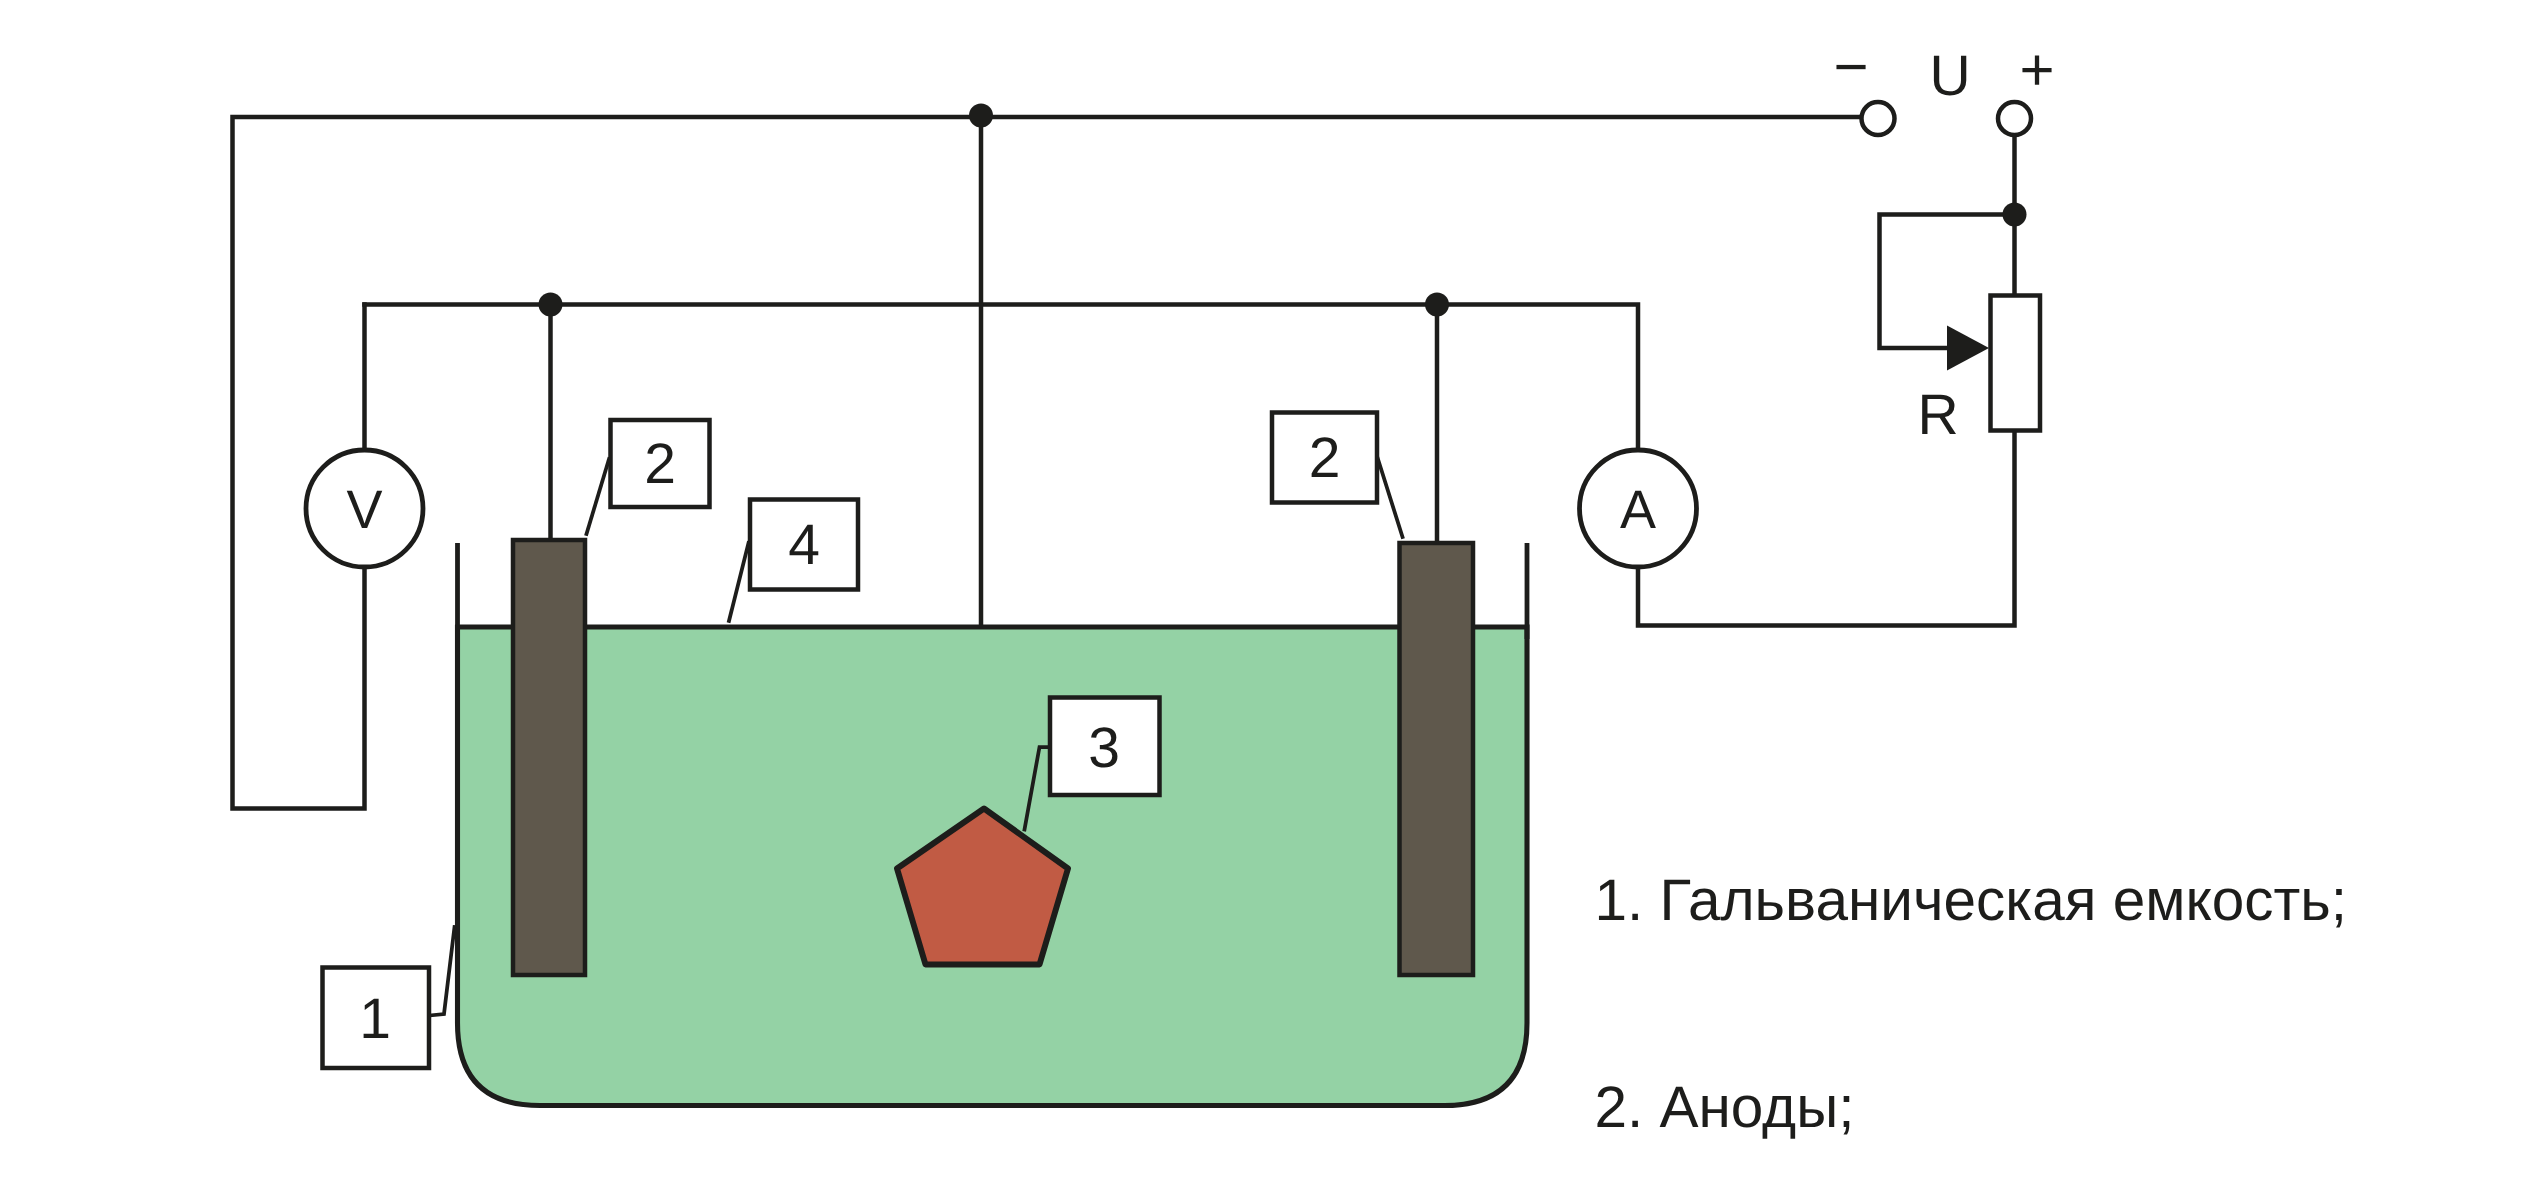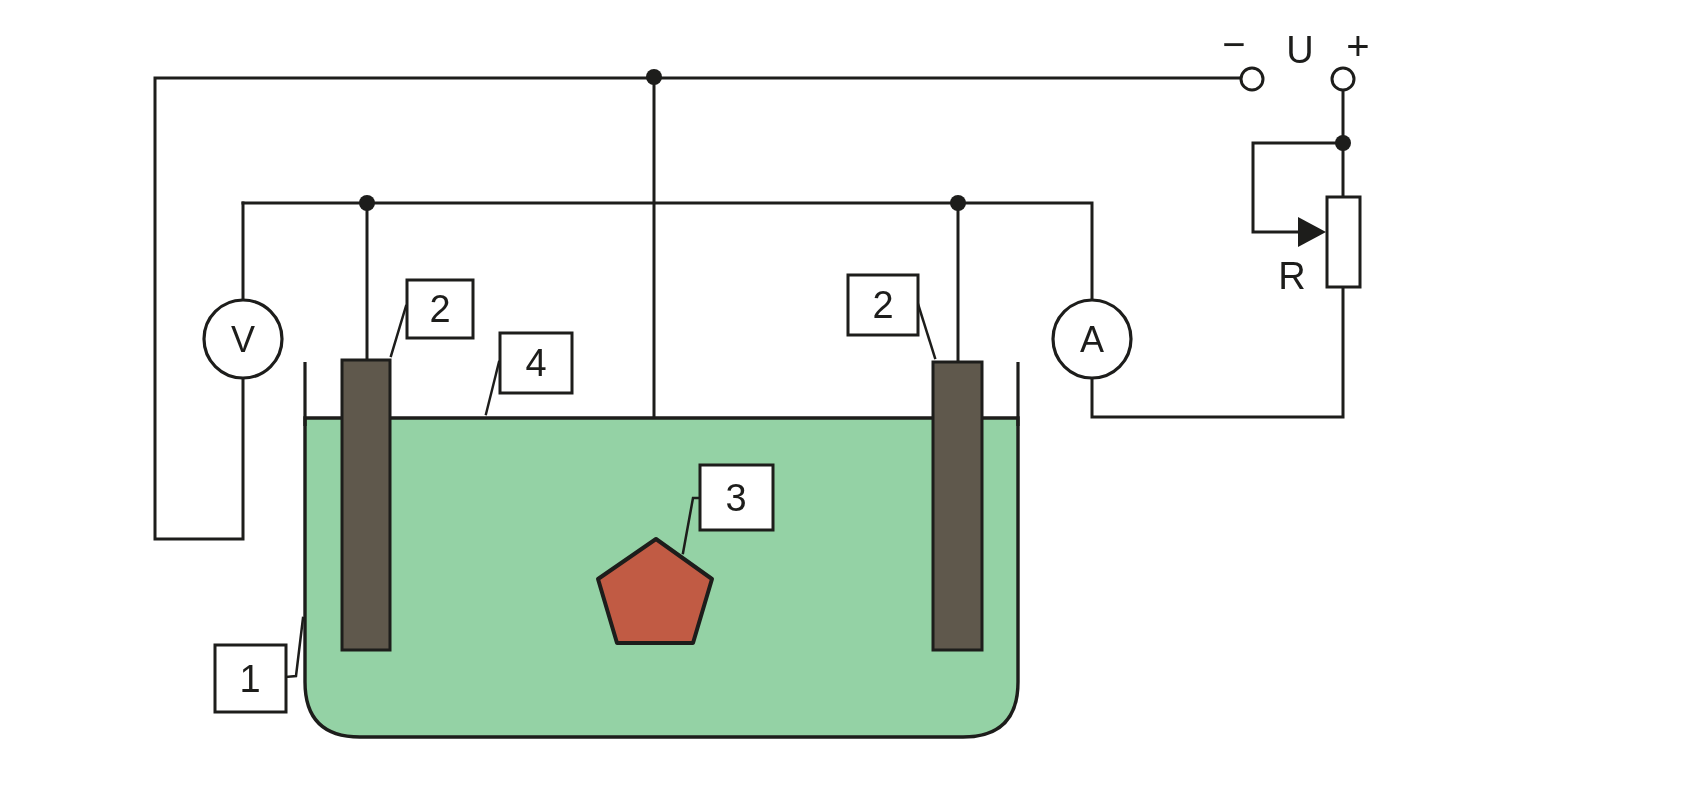--- a/index.html
+++ b/index.html
@@ -129,17 +129,19 @@
     <text class="callout-num" x="536" y="376">4</text>
 
     <rect class="white-box" x="700" y="465" width="73" height="65"></rect>
     <text class="callout-num" x="736" y="511">3</text>
 
     <rect class="white-box" x="215" y="645" width="71" height="67"></rect>
     <text class="callout-num" x="250" y="692">1</text>
   </svg>
 
   <div class="legend">
+    <div>1. Гальваническая емкость;</div>
+    <div>2. Аноды;</div>
     
     
     
   </div>
 </div>
 
 </body></html>

